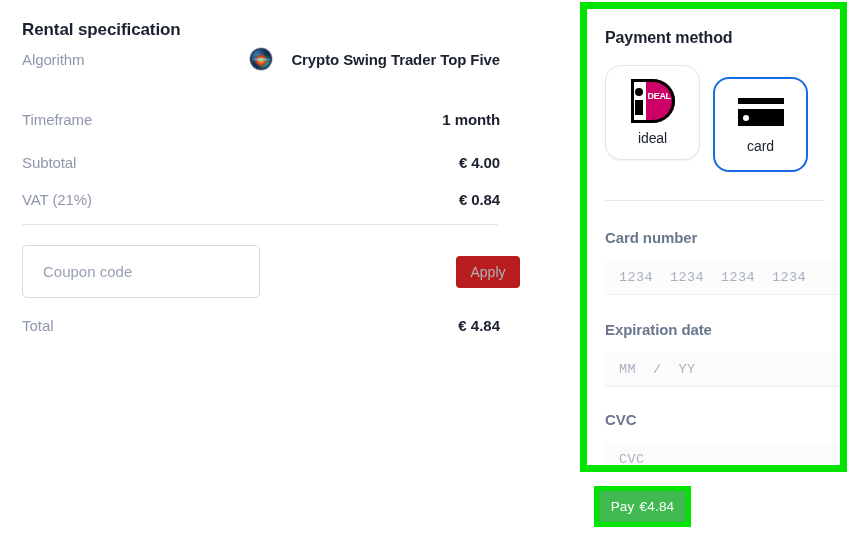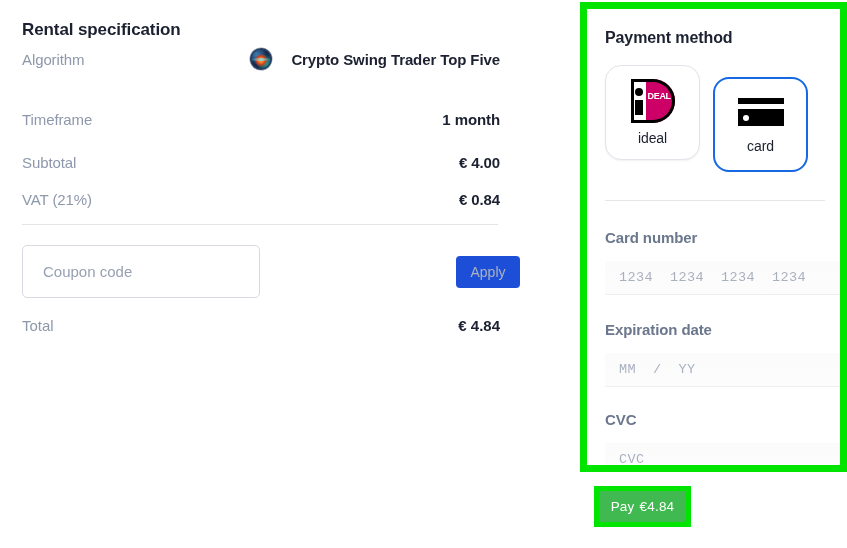--- a/index.html
+++ b/index.html
@@ -116,21 +116,21 @@
   #coupon-input::placeholder { color: #98a1b2; }
 
   #apply-button {
     position: absolute;
     left: 434px;
     top: 256px;
     width: 64px;
     height: 32px;
     border: none;
     border-radius: 4px;
-    background: #1d4ed8;
+    background: #b91c1c;
     color: #adb3bd;
     font-family: "Liberation Sans", sans-serif;
     font-size: 14px;
     cursor: default;
   }
 
   #row-total {
     position: absolute;
     left: 0;
     top: 317px;

